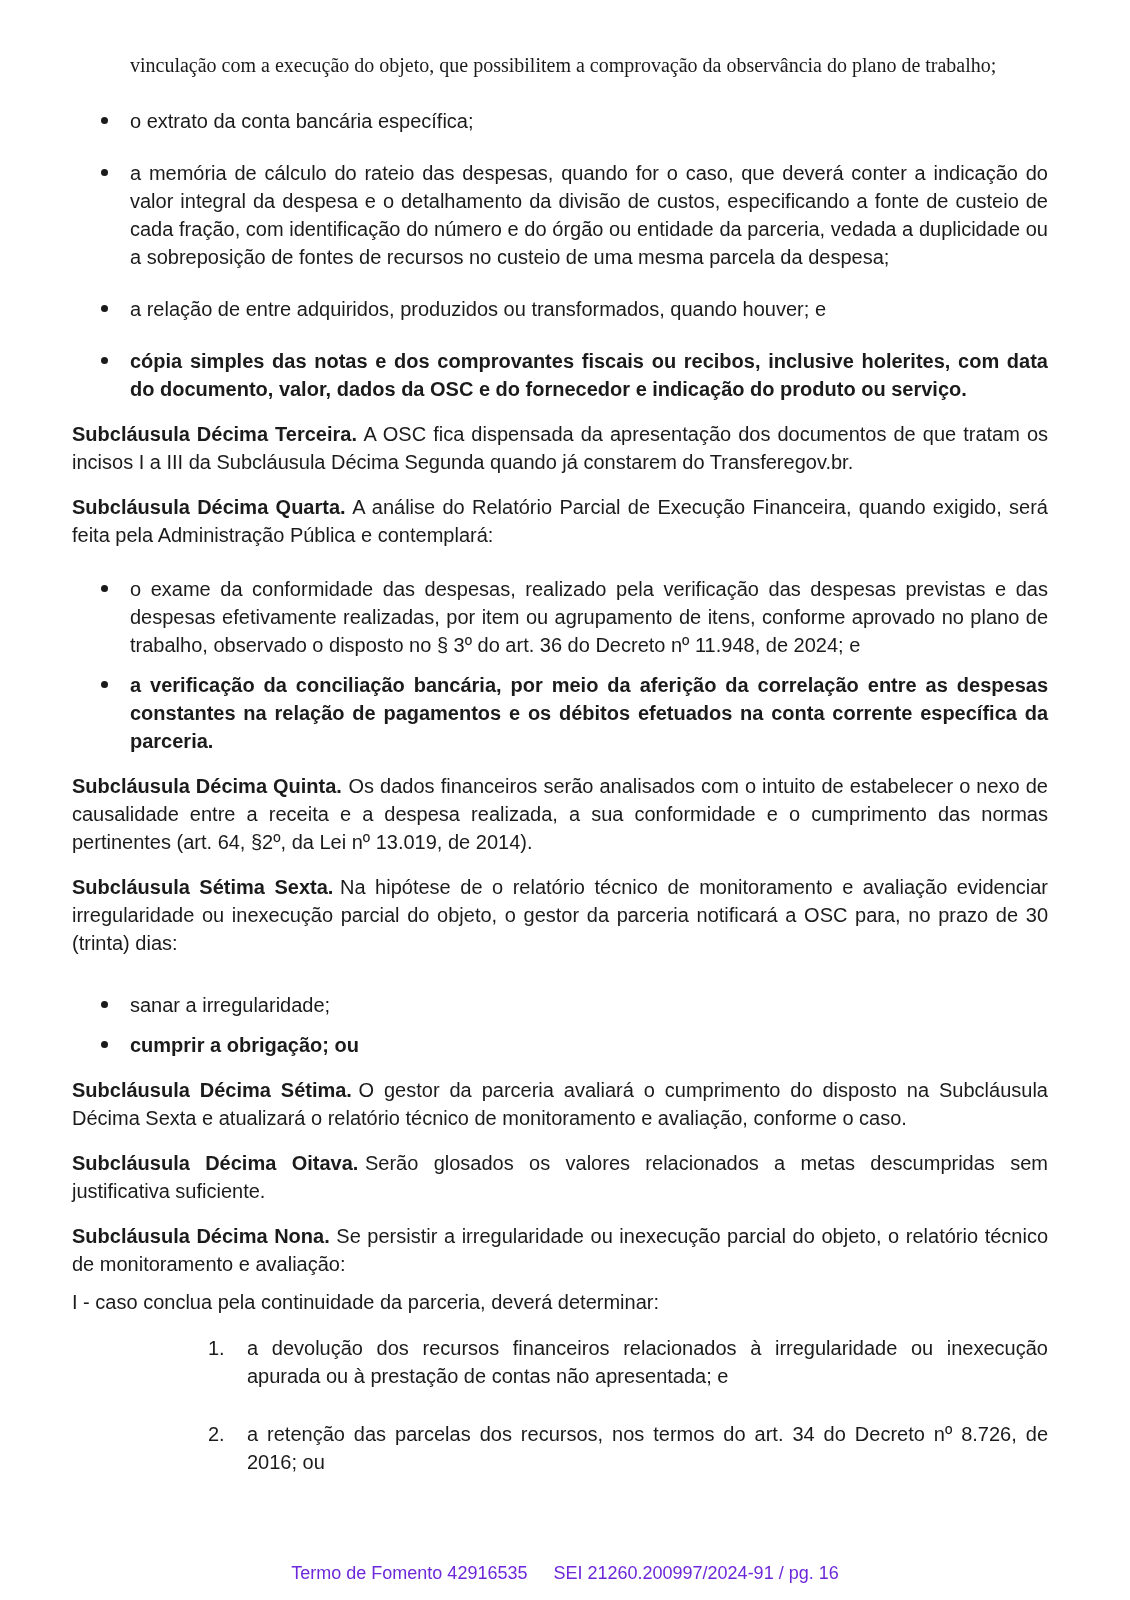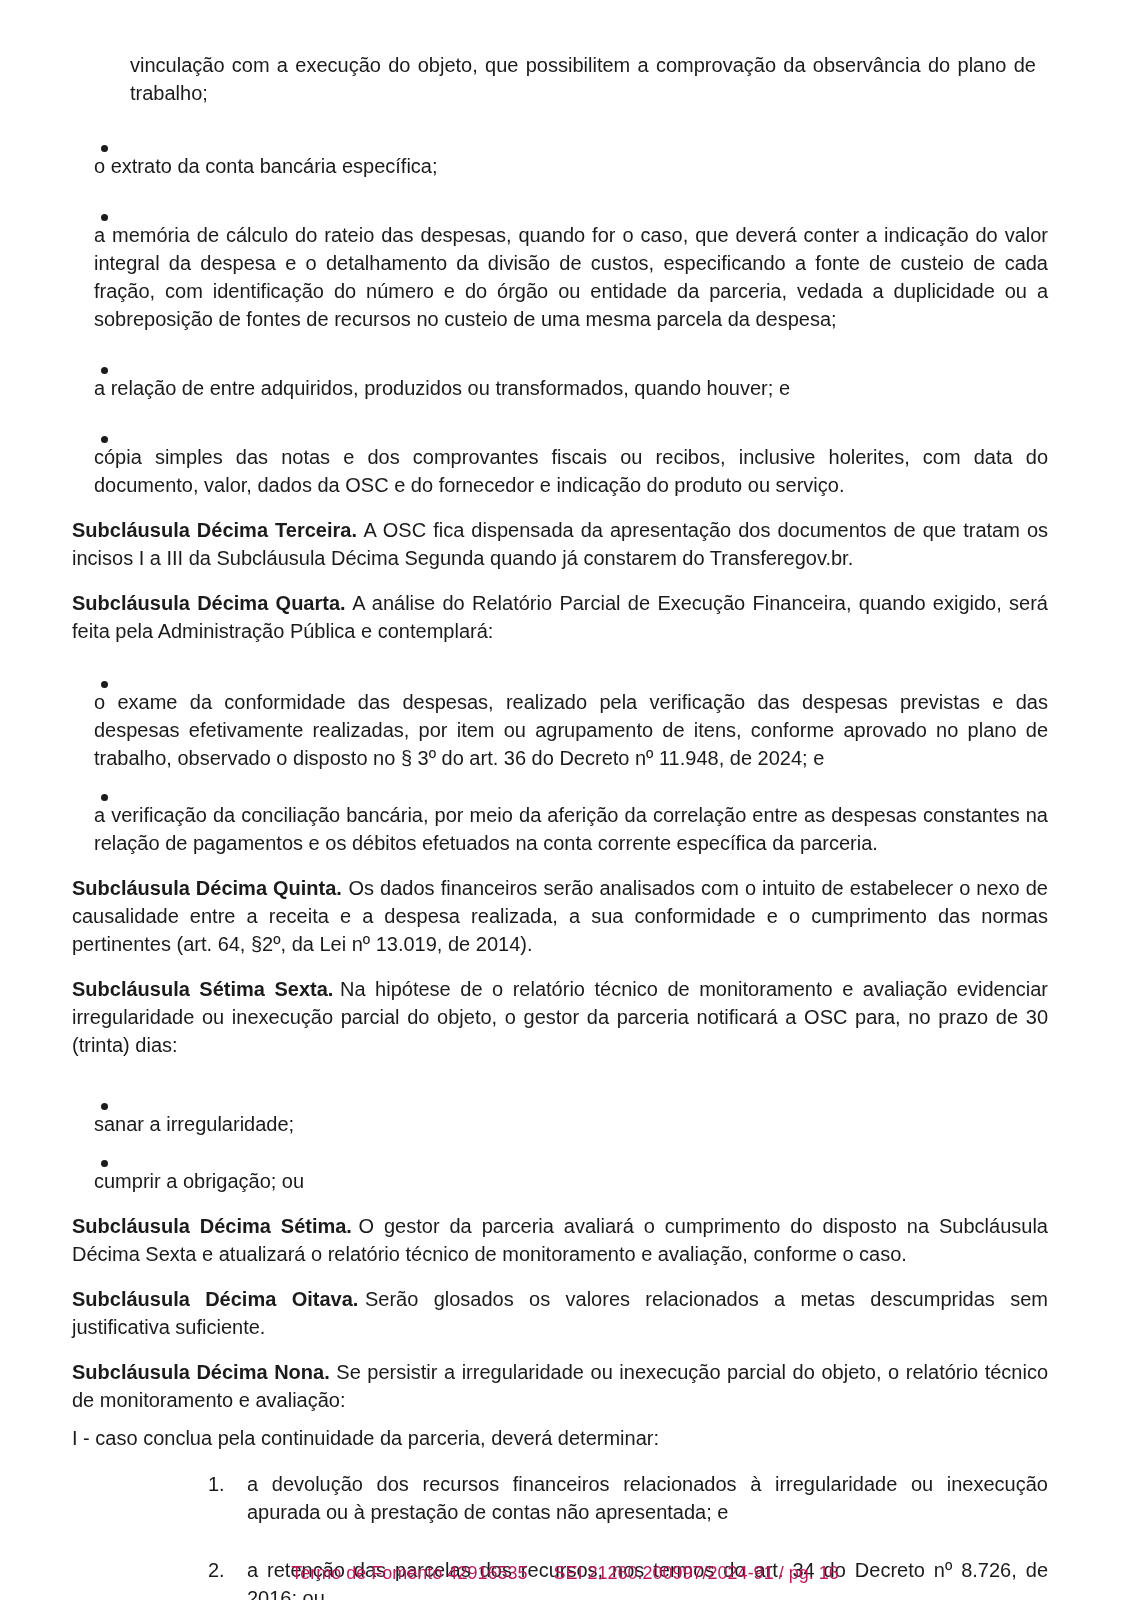--- a/index.html
+++ b/index.html
@@ -16,34 +16,34 @@
     padding: 51px 82px 0 72px;
     font-family: "Liberation Sans", sans-serif;
     font-size: 20px;
     line-height: 28px;
     color: #1b1b1b;
     overflow: hidden;
   }
   .justify { text-align: justify; }
 
   
-  .cont { margin: 0 12px 28px 58px; }
+  .cont { margin: 0 12px 28px 58px; font-family: Liberation Serif, serif; }
 
   
   .para { margin: 17px 0 10px 0; }
   .para.mb26 { margin-bottom: 26px; }
   .para.mb12 { margin-bottom: 12px; }
   .para.mb34 { margin-bottom: 34px; }
   .lead { font-weight: bold; margin-right: 0.33em; }
 
   
   .bullet-group { margin: 0 0 12px 0; }
-  .bullet-item { display: flex; margin-bottom: 24px; flex-direction: column; }
+  .bullet-item { display: flex; margin-bottom: 24px; }
   .group-b .bullet-item, .group-c .bullet-item { margin-bottom: 12px; }
-  .bullet-group .bullet-item:last-child { margin-bottom: 0; }
+  .bullet-group .bullet-item:last-child { margin-bottom: 0; font-weight: bold; }
   .group-c { margin-bottom: 6px; }
   .dot {
     flex: 0 0 7px;
     width: 7px; height: 7px;
     border-radius: 50%;
     background: #1b1b1b;
     margin: 10px 0 0 29px;
   }
   .bullet-text { margin-left: 22px; flex: 1; }
 
@@ -56,21 +56,21 @@
   .num-label { flex: 0 0 39px; margin-left: 136px; }
   .num-text { flex: 1; }
 
   
   .footer {
     position: absolute;
     left: 0; right: 0; bottom: 16px;
     display: flex;
     justify-content: center;
     gap: 26px;
-    color: #be185d;
+    color: #6d28d9;
     font-size: 18px;
     line-height: 22px;
   }
 </style>
 </head>
 <body>
 
 <div class="page">
 
   <p class="cont justify">vinculação com a execução do objeto, que possibilitem a comprovação da observância do plano de trabalho;</p>

